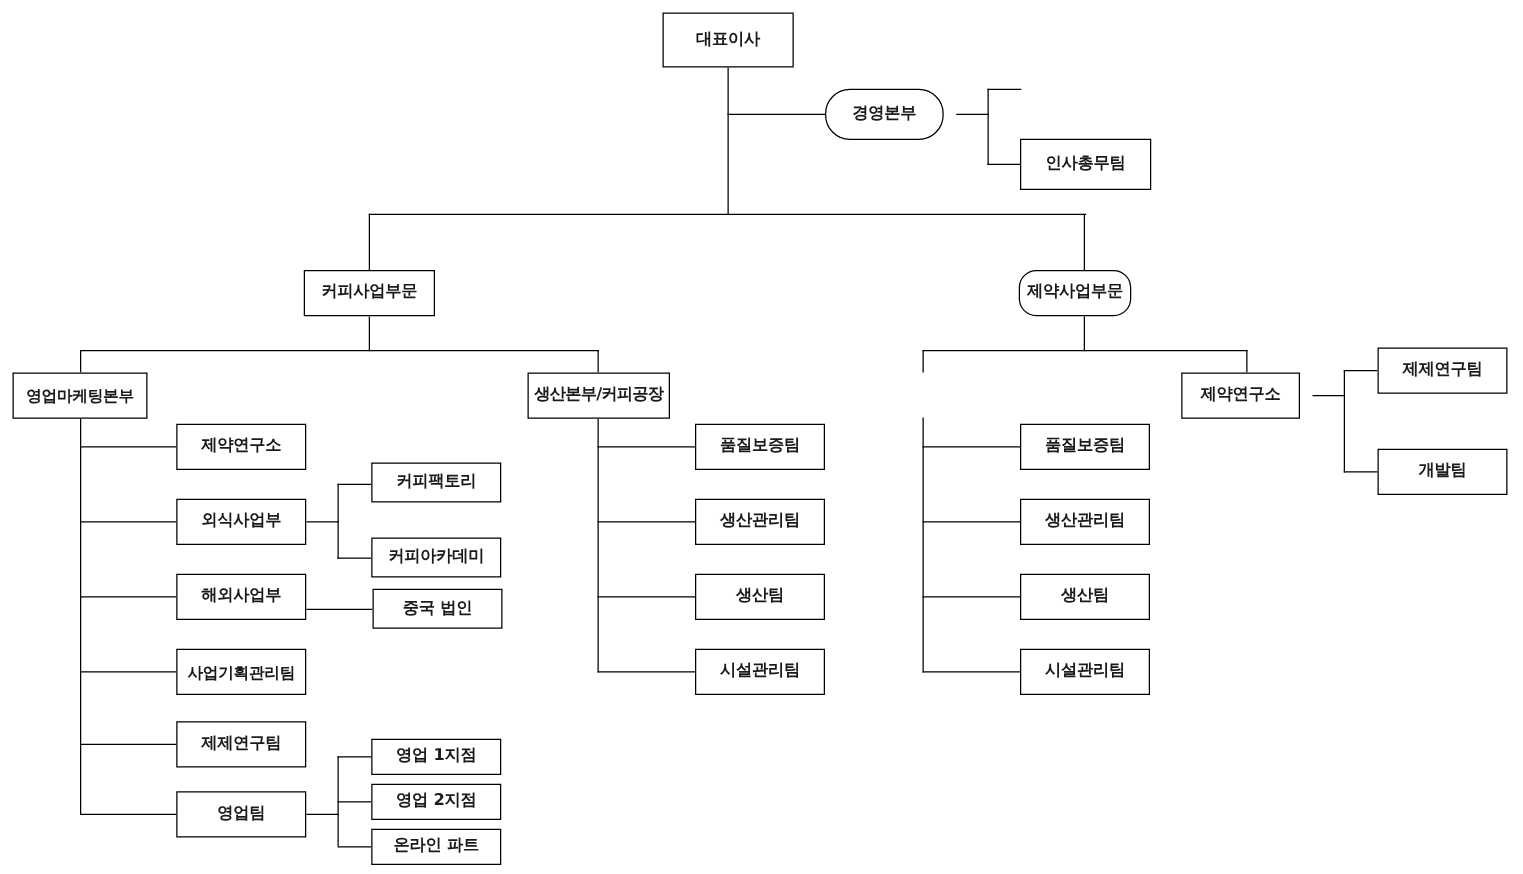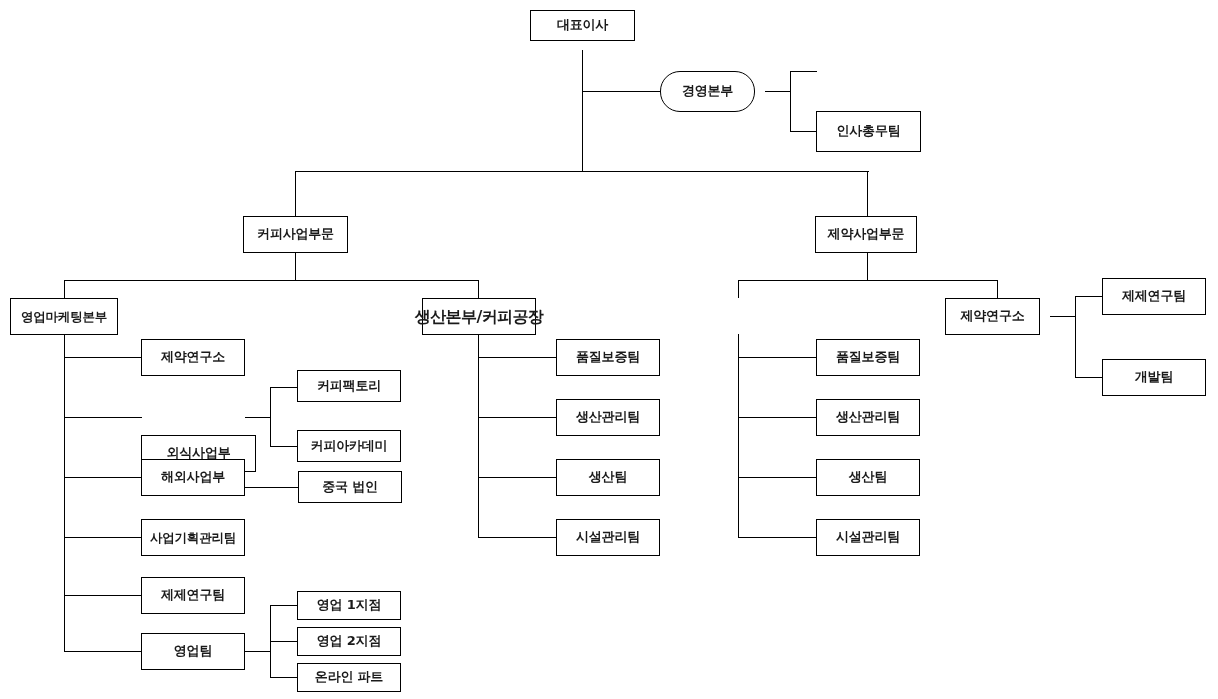--- a/index.html
+++ b/index.html
@@ -32,21 +32,21 @@
     font-size: 13px;
     line-height: 1.1;
     letter-spacing: -0.2px;
     z-index: 2;
     white-space: nowrap;
   }
   .node.small {
     font-size: 12.5px;
   }
   .node.tight {
-    font-size: 16px;
+    font-size: 13px;
     letter-spacing: -0.6px;
   }
   .edge {
     position: absolute;
     background: #000000;
     z-index: 1;
   }
   .edge.h { height: 1.4px; }
   .edge.v { width: 1.4px; }
 </style>
@@ -114,36 +114,36 @@
   <div class="edge h" style="left:738px; top:357px; width:78px;"></div>
   <div class="edge h" style="left:738px; top:417px; width:78px;"></div>
   <div class="edge h" style="left:738px; top:477px; width:78px;"></div>
   <div class="edge h" style="left:738px; top:537px; width:78px;"></div>
 
   <div class="edge h" style="left:1050px; top:316px; width:26px;"></div>
   <div class="edge v" style="left:1075px; top:296px; height:82px;"></div>
   <div class="edge h" style="left:1075px; top:296px; width:27px;"></div>
   <div class="edge h" style="left:1075px; top:377px; width:27px;"></div>
 
-  <div class="node" style="left:530px; top:10px; width:105px; height:31px;">대표이사</div>
+  <div class="node" style="left:530px; top:10px; width:105px; height:44px;">대표이사</div>
 
   <div class="node" style="left:660px; top:71px; width:95px; height:41px;border-radius:20px;">경영본부</div>
 
 
   <div class="node" style="left:816px; top:111px; width:105px; height:41px;">인사총무팀</div>
 
   <div class="node" style="left:243px; top:216px; width:105px; height:37px;">커피사업부문</div>
 
-  <div class="node" style="left:815px; top:216px; width:102px; height:37px;">제약사업부문</div>
+  <div class="node" style="left:815px; top:216px; width:90px; height:37px;border-radius:14px;">제약사업부문</div>
 
   <div class="node small" style="left:10px; top:298px; width:108px; height:37px;">영업마케팅본부</div>
 
   <div class="node" style="left:141px; top:339px; width:104px; height:37px;">제약연구소</div>
 
-  <div class="node" style="left:141px; top:399px; width:115px; height:37px;margin-top:36px;">외식사업부</div>
+  <div class="node" style="left:141px; top:399px; width:104px; height:37px;">외식사업부</div>
 
   <div class="node" style="left:297px; top:370px; width:104px; height:32px;">커피팩토리</div>
 
   <div class="node" style="left:297px; top:430px; width:104px; height:32px;">커피아카데미</div>
 
   <div class="node" style="left:141px; top:459px; width:104px; height:37px;">해외사업부</div>
 
   <div class="node" style="left:298px; top:471px; width:104px; height:32px;">중국 법인</div>
 
   <div class="node small" style="left:141px; top:519px; width:104px; height:37px;">사업기획관리팀</div>

